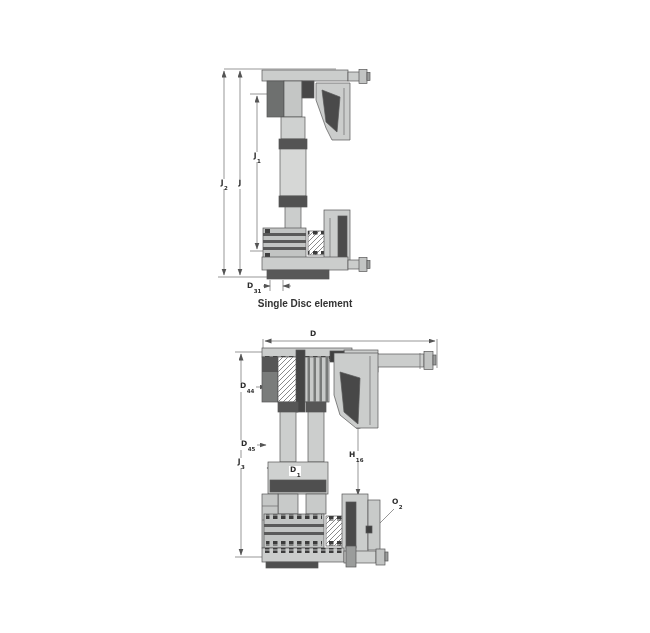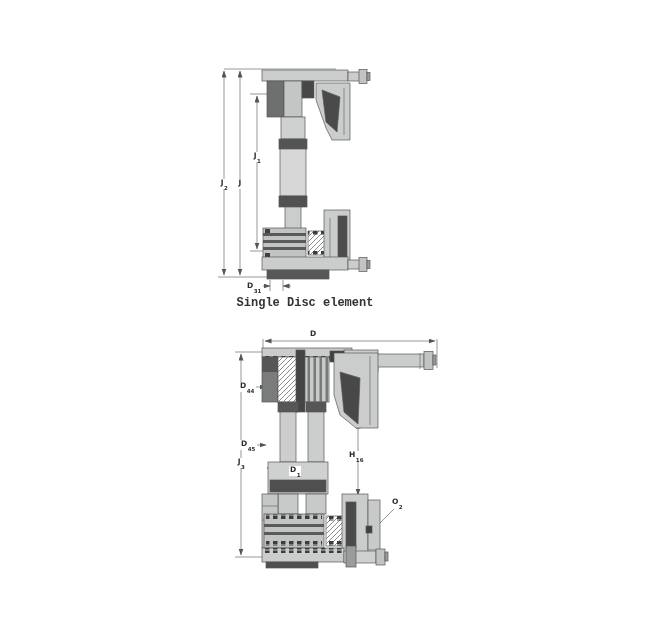--- a/index.html
+++ b/index.html
@@ -26,22 +26,22 @@
   }
   .lbl sub{
     font-size:5.5px;
     position:relative;
     top:2px;
     left:0.5px;
   }
   .caption{
     position:absolute;
     transform:translate(-50%,-50%);
-    font-family:Liberation Mono, monospace;
-    font-size:12px;
+    font-family:Liberation Sans, sans-serif;
+    font-size:10px;
     font-weight:600;
     color:#333;
     white-space:nowrap;
     z-index:3;
   }
 </style>
 </head>
 <body>
 
 <div id="canvas">

